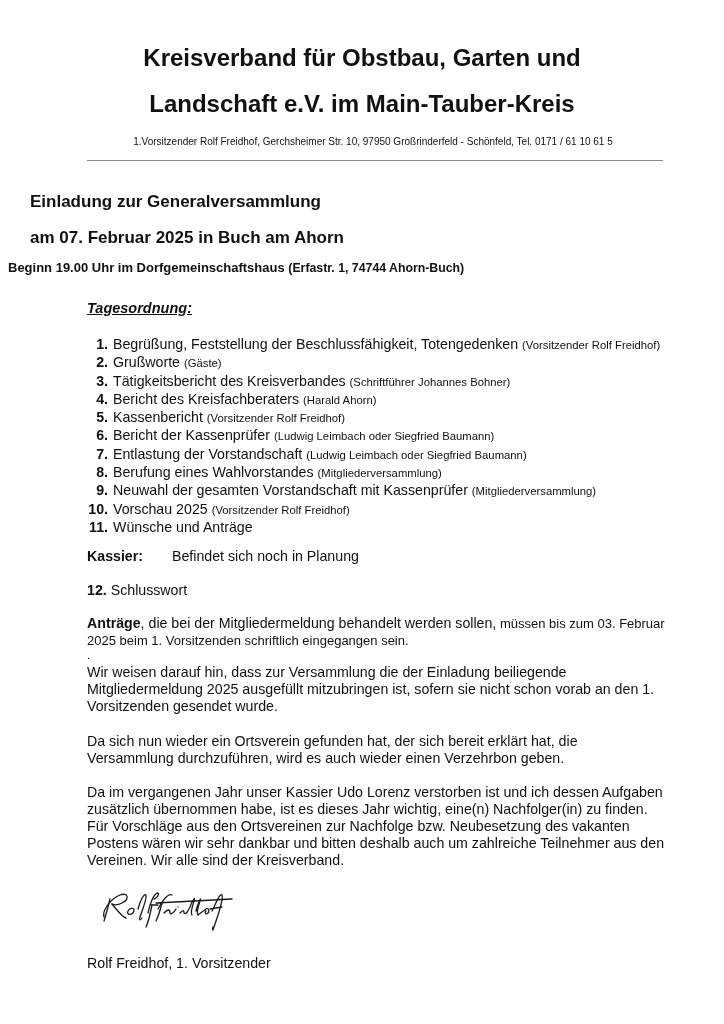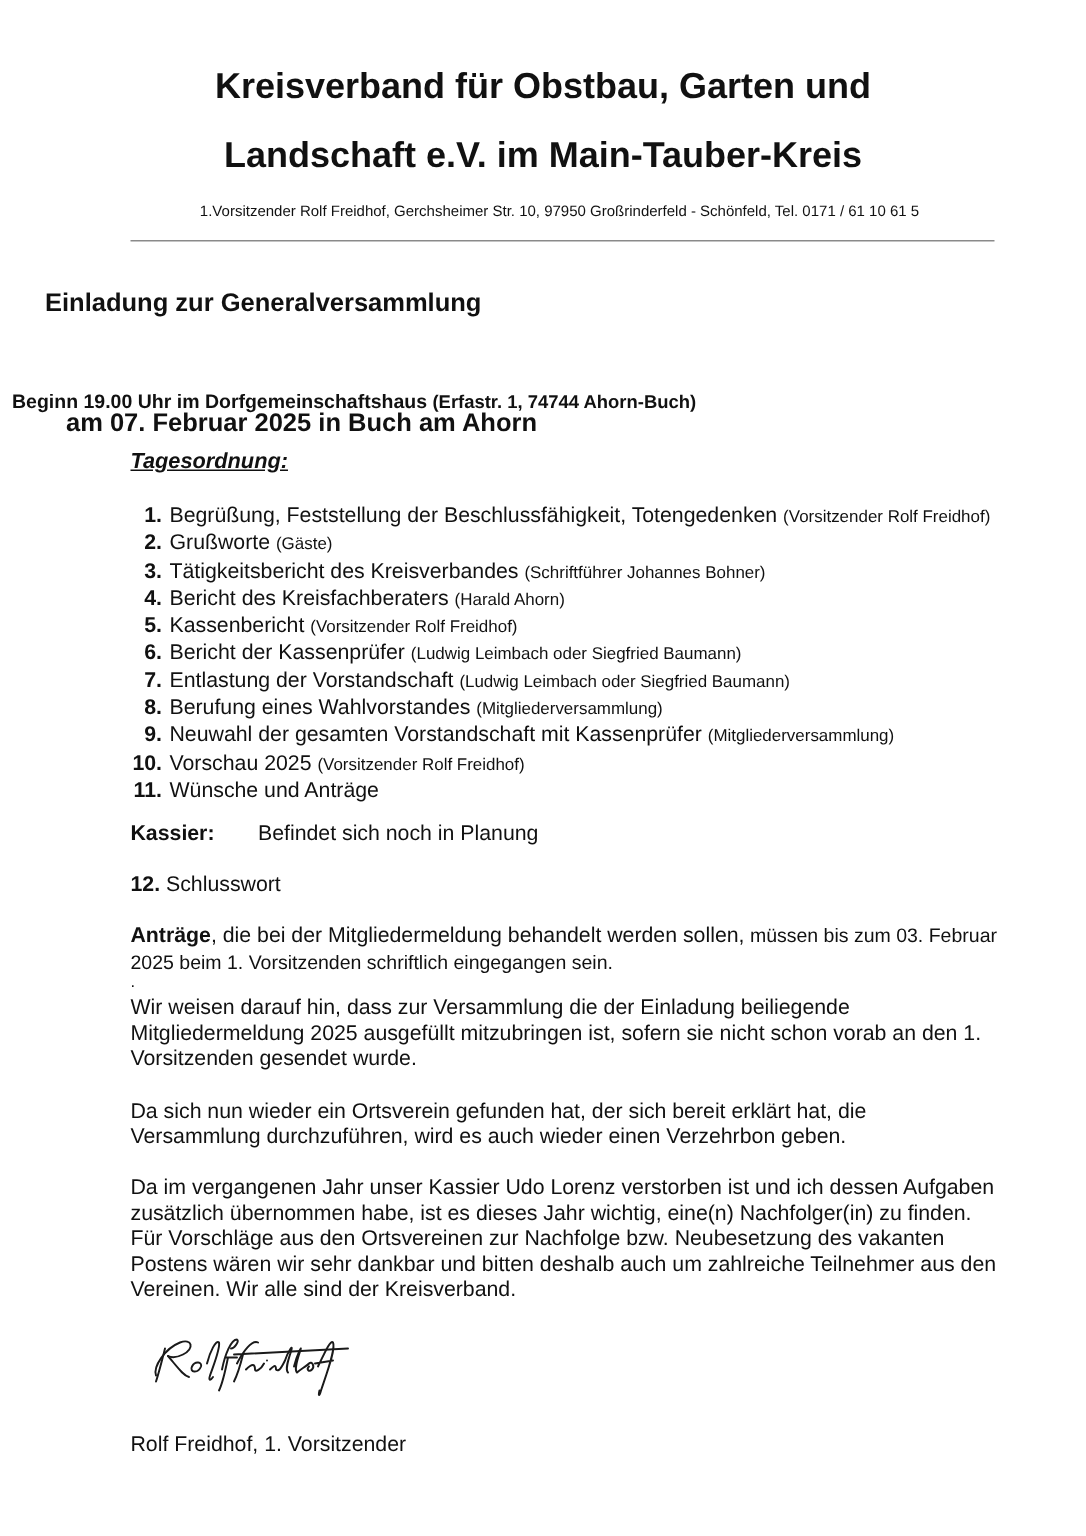--- a/index.html
+++ b/index.html
@@ -11,21 +11,21 @@
                  font-weight: bold; font-size: 24px; line-height: 28px; margin: 0; color: #111; }
     #t1 { top: 44px; }
     #t2 { top: 90px; }
     .contact { position: absolute; left: 0; width: 724px; top: 135px; text-align: center;
                font-size: 10px; line-height: 14px; padding-left: 22px; box-sizing: border-box; }
     .rule { position: absolute; left: 87px; width: 576px; top: 160px; height: 0;
             border-top: 1.3px solid #8a8a8a; }
 
     .inv { position: absolute; left: 0; width: 724px; text-align: left; font-weight: bold; color: #111; }
     #inv1 { top: 191px; font-size: 17px; line-height: 22px; padding-left: 30px; box-sizing: border-box; }
-    #inv2 { top: 227px; font-size: 17px; line-height: 22px; padding-left: 44px; box-sizing: border-box; margin-top: 44px; }
+    #inv2 { top: 227px; font-size: 17px; line-height: 22px; padding-left: 30px; box-sizing: border-box; }
     #inv3 { top: 259px; font-size: 13px; line-height: 18px; padding-left: 8px; box-sizing: border-box; }
     #inv3 .addr { font-size: 12.3px; }
 
     .agenda-head { position: absolute; left: 87px; top: 299px; font-weight: bold; font-style: italic;
                    text-decoration: underline; font-size: 14.5px; line-height: 18px; }
 
     .agenda { position: absolute; left: 87px; top: 336px; width: 580px; margin: 0; padding: 0; list-style: none; }
     .agenda li { position: relative; padding-left: 26px; font-size: 14.2px; line-height: 17.3px; }
     .agenda .num { position: absolute; left: 0; width: 21px; text-align: right; font-weight: bold; }
     .agenda .note { font-size: 11.3px; text-align: center; }

